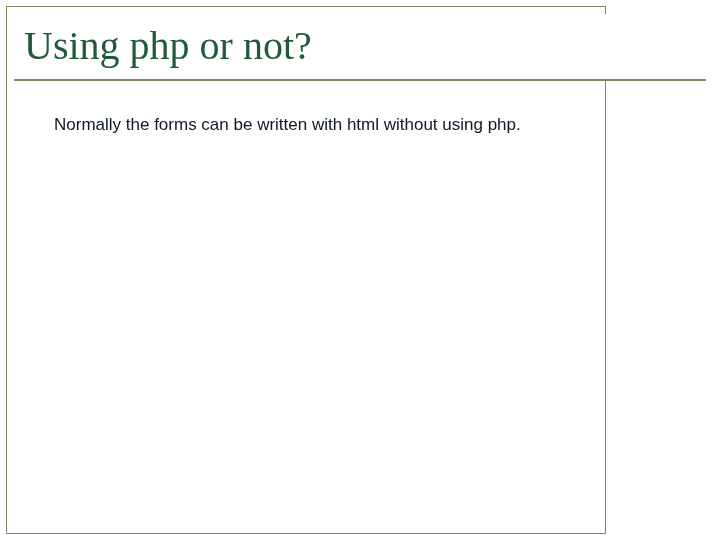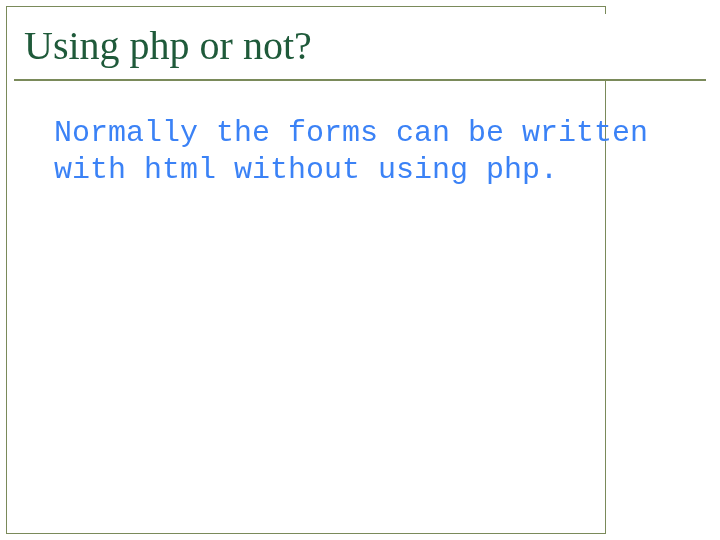--- a/index.html
+++ b/index.html
@@ -45,24 +45,23 @@
     border: none;
     border-top: 2px solid #7a8a5a;
     margin: 0 0 0 0;
     width: 100%;
   }
   .body {
     position: absolute;
     left: 32px;
     top: 115px;
     width: 640px;
-    color: #3b82f6;
-    font-size: 30px;
+    color: #0f172a;
+    font-size: 17px;
     line-height: 1.22;
-    font-family: Liberation Mono, monospace;
   }
   .para {
     margin: 0 0 36px 0;
     text-indent: 0;
     padding-left: 22px;
   }
 </style>
 </head>
 <body>
 

